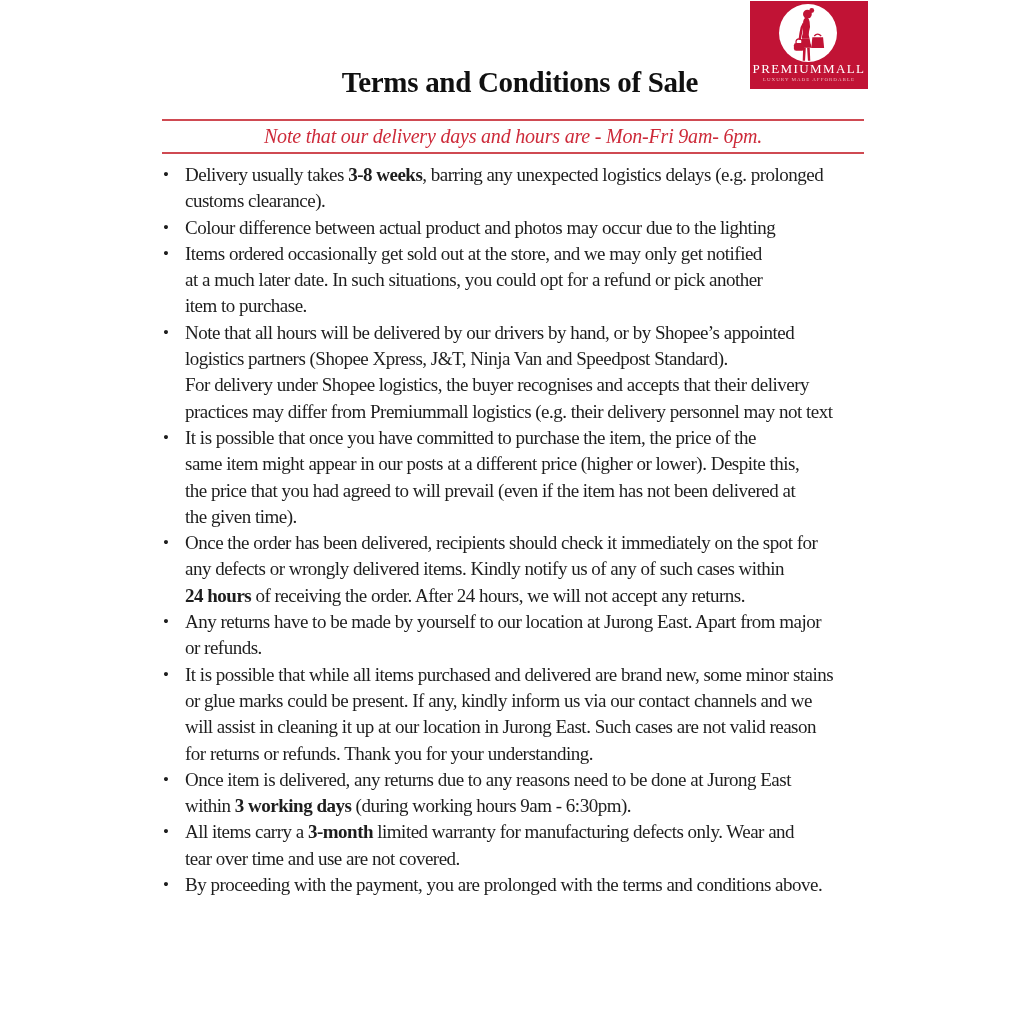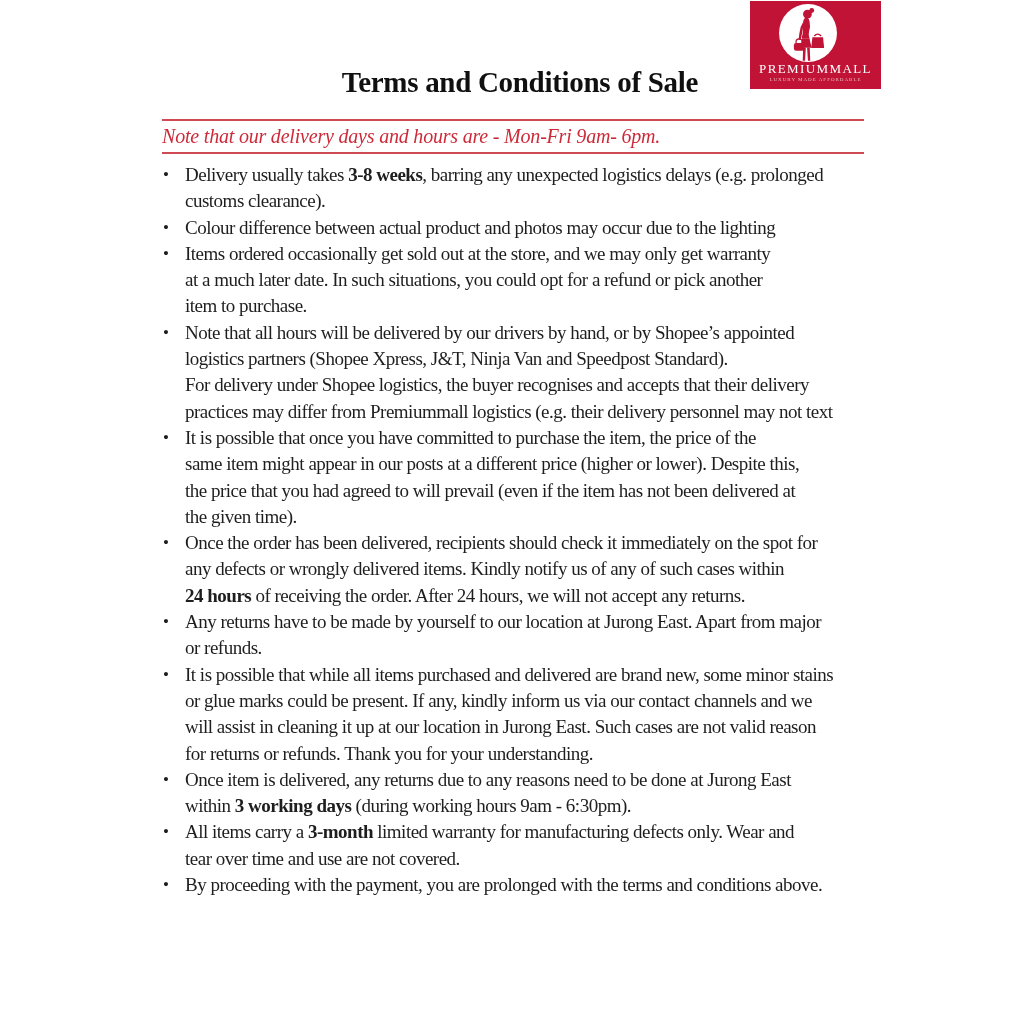--- a/index.html
+++ b/index.html
@@ -6,21 +6,21 @@
   .page{
     position:relative;
     width:1024px;height:1024px;
     background:#ffffff;
     font-family:"Liberation Serif", serif;
     color:var(--text,#1e1e1e);
     overflow:hidden;
   }
   
   .logo{
-    position:absolute;left:750px;top:1px;width:131px;height:88px;
+    position:absolute;left:750px;top:1px;width:118px;height:88px;
     background:var(--logo-red,#c11335);
   }
   .logo-circle{
     position:absolute;left:29px;top:3px;width:58px;height:58px;
     border-radius:50%;background:#ffffff;
   }
   .logo-woman{
     position:absolute;left:38px;top:6px;width:42px;height:57px;
   }
   .logo-brand{
@@ -41,21 +41,21 @@
     text-align:center;
     font-size:29px;font-weight:bold;color:#101010;
     letter-spacing:-0.3px;
   }
   
   .notice{
     position:absolute;top:119px;left:162px;right:160px;
     border-top:2px solid var(--rule-red,#cf4a52);
     border-bottom:2px solid var(--rule-red,#cf4a52);
     padding:3px 0 4px 0;
-    text-align:left;
+    text-align:center;
     font-style:italic;
     font-size:20px;line-height:24px;
     color:var(--notice-red,#cd2a39);
     letter-spacing:-0.2px;
   }
   
   .terms{
     position:absolute;top:162px;left:163px;width:706px;
     margin:0;padding:0;list-style:none;
     font-size:19px;line-height:26.3px;
@@ -111,21 +111,21 @@
       </li>
       <li class="term">
         <span class="marker">•</span>
         <div class="term-body">
           <div class="line"><span>Colour difference between actual product and photos may occur due to the lighting</span></div>
         </div>
       </li>
       <li class="term">
         <span class="marker">•</span>
         <div class="term-body">
-          <div class="line"><span>Items ordered occasionally get sold out at the store, and we may only get warranty</span></div>
+          <div class="line"><span>Items ordered occasionally get sold out at the store, and we may only get notified</span></div>
           <div class="line"><span>at a much later date. In such situations, you could opt for a refund or pick another</span></div>
           <div class="line"><span>item to purchase.</span></div>
         </div>
       </li>
       <li class="term">
         <span class="marker">•</span>
         <div class="term-body">
           <div class="line"><span>Note that all hours will be delivered by our drivers by hand, or by Shopee’s appointed</span></div>
           <div class="line"><span>logistics partners (Shopee Xpress, J&amp;T, Ninja Van and Speedpost Standard).</span></div>
           <div class="line"><span>For delivery under Shopee logistics, the buyer recognises and accepts that their delivery</span></div>

